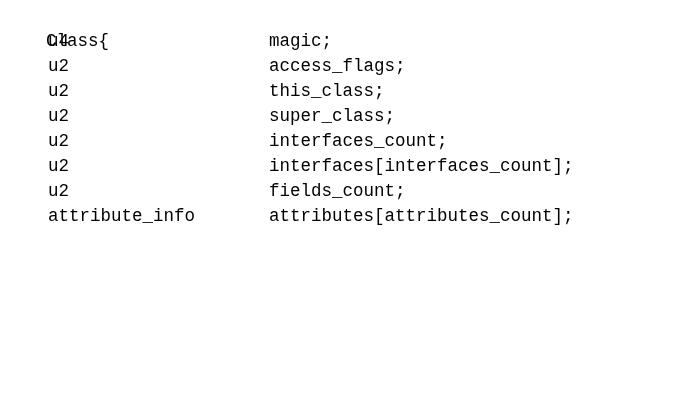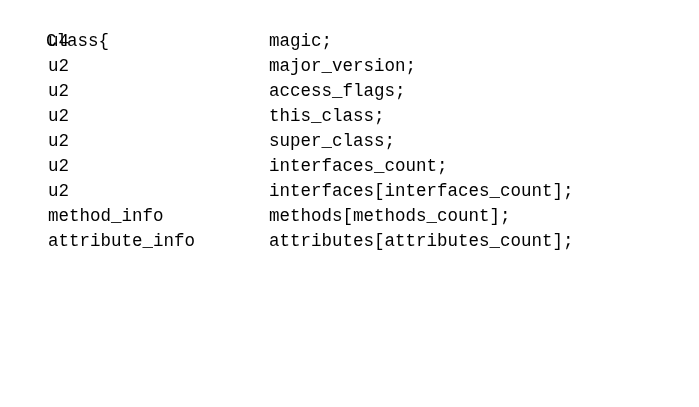--- a/index.html
+++ b/index.html
@@ -62,23 +62,22 @@
 <body style="background: rgb(255, 255, 255);">
 
 <div id="code-listing" style="background: rgb(255, 255, 255); color: rgb(0, 0, 0);">
 
   <div class="code-line line-brace">
     <span>Class{</span>
   </div>
 
   <div id="declaration-rows">
       <div class="code-line"><span class="decl-type">u4</span><span class="decl-name">magic;</span></div>
-      <div class="code-line"><span class="decl-type">u2</span><span class="decl-name">major_version;</span></div>
       <div class="code-line"><span class="decl-type">u2</span><span class="decl-name">access_flags;</span></div>
       <div class="code-line"><span class="decl-type">u2</span><span class="decl-name">this_class;</span></div>
       <div class="code-line"><span class="decl-type">u2</span><span class="decl-name">super_class;</span></div>
       <div class="code-line"><span class="decl-type">u2</span><span class="decl-name">interfaces_count;</span></div>
       <div class="code-line"><span class="decl-type">u2</span><span class="decl-name">interfaces[interfaces_count];</span></div>
-      <div class="code-line"><span class="decl-type">method_info</span><span class="decl-name">methods[methods_count];</span></div>
+      <div class="code-line"><span class="decl-type">u2</span><span class="decl-name">fields_count;</span></div>
       <div class="code-line"><span class="decl-type">attribute_info</span><span class="decl-name">attributes[attributes_count];</span></div>
     </div>
 
 </div>
 
 </body></html>

